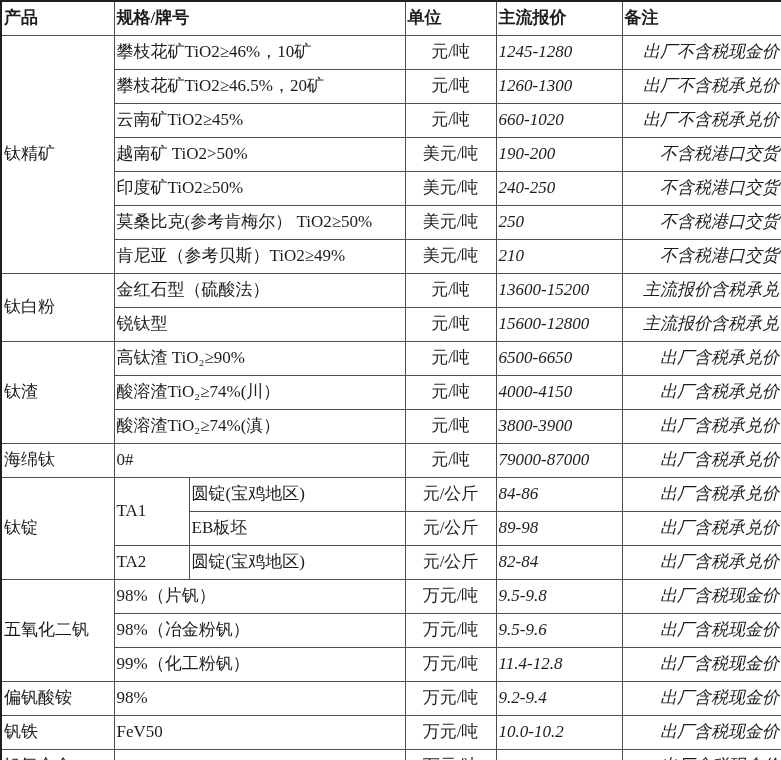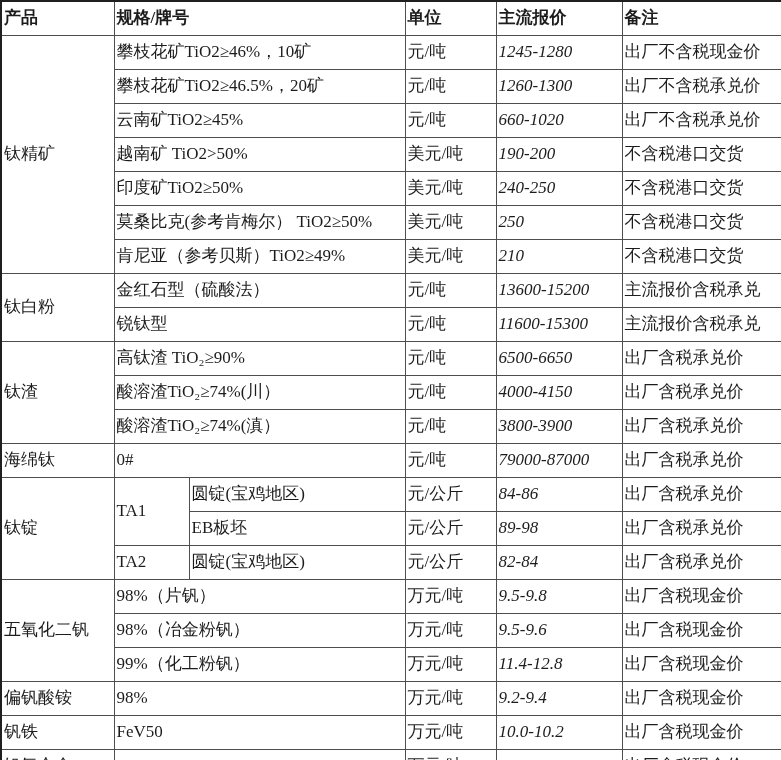--- a/index.html
+++ b/index.html
@@ -45,31 +45,32 @@
   }
   td.c-prod {
     text-align: left;
   }
   td.c-spec, td.c-type, td.c-grade {
     text-align: left;
     padding-left: 8px;
     margin-top: 40px;
   }
   td.c-unit {
-    text-align: left;
+    text-align: center;
     padding-left: 7px;
   }
   td.c-price {
     text-align: left;
     padding-left: 7px;
     font-style: italic;
   }
   td.c-note {
-    text-align: left;
+    text-align: right;
     padding-left: 5px;
+    font-style: italic;
   }
 </style>
 </head>
 <body>
 
 <table class="price-table">
   <colgroup>
     <col style="width:113px">
     <col style="width:75px">
     <col style="width:216px">
@@ -135,21 +136,21 @@
     <tr>
       <td class="c-prod" rowspan="2">钛白粉</td>
       <td class="c-spec" colspan="2">金红石型（硫酸法）</td>
       <td class="c-unit">元/吨</td>
       <td class="c-price">13600-15200</td>
       <td class="c-note">主流报价含税承兑</td>
     </tr>
     <tr>
       <td class="c-spec" colspan="2">锐钛型</td>
       <td class="c-unit">元/吨</td>
-      <td class="c-price">11600-15300</td>
+      <td class="c-price">15600-12800</td>
       <td class="c-note">主流报价含税承兑</td>
     </tr>
 
     <tr>
       <td class="c-prod" rowspan="3">钛渣</td>
       <td class="c-spec" colspan="2">高钛渣 TiO₂≥90%</td>
       <td class="c-unit">元/吨</td>
       <td class="c-price">6500-6650</td>
       <td class="c-note">出厂含税承兑价</td>
     </tr>

